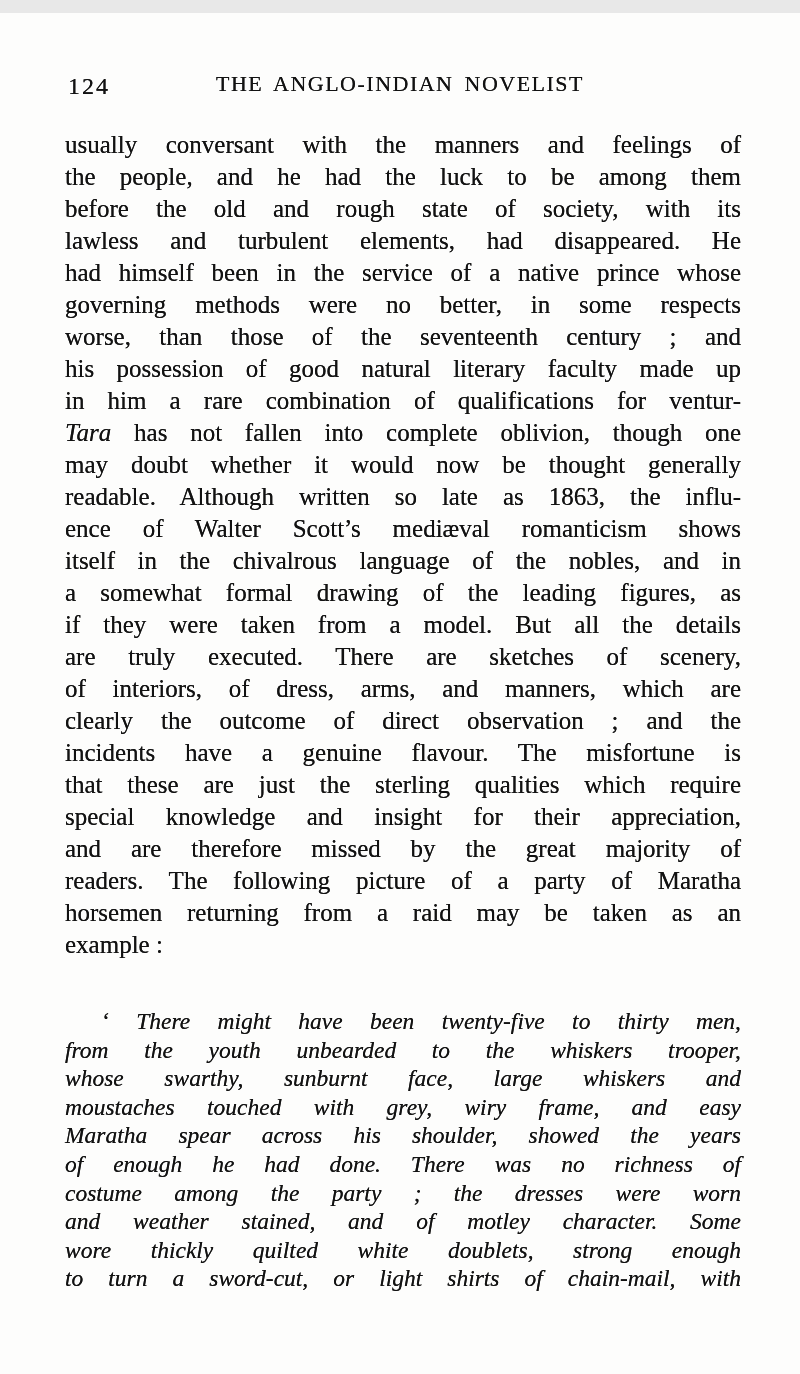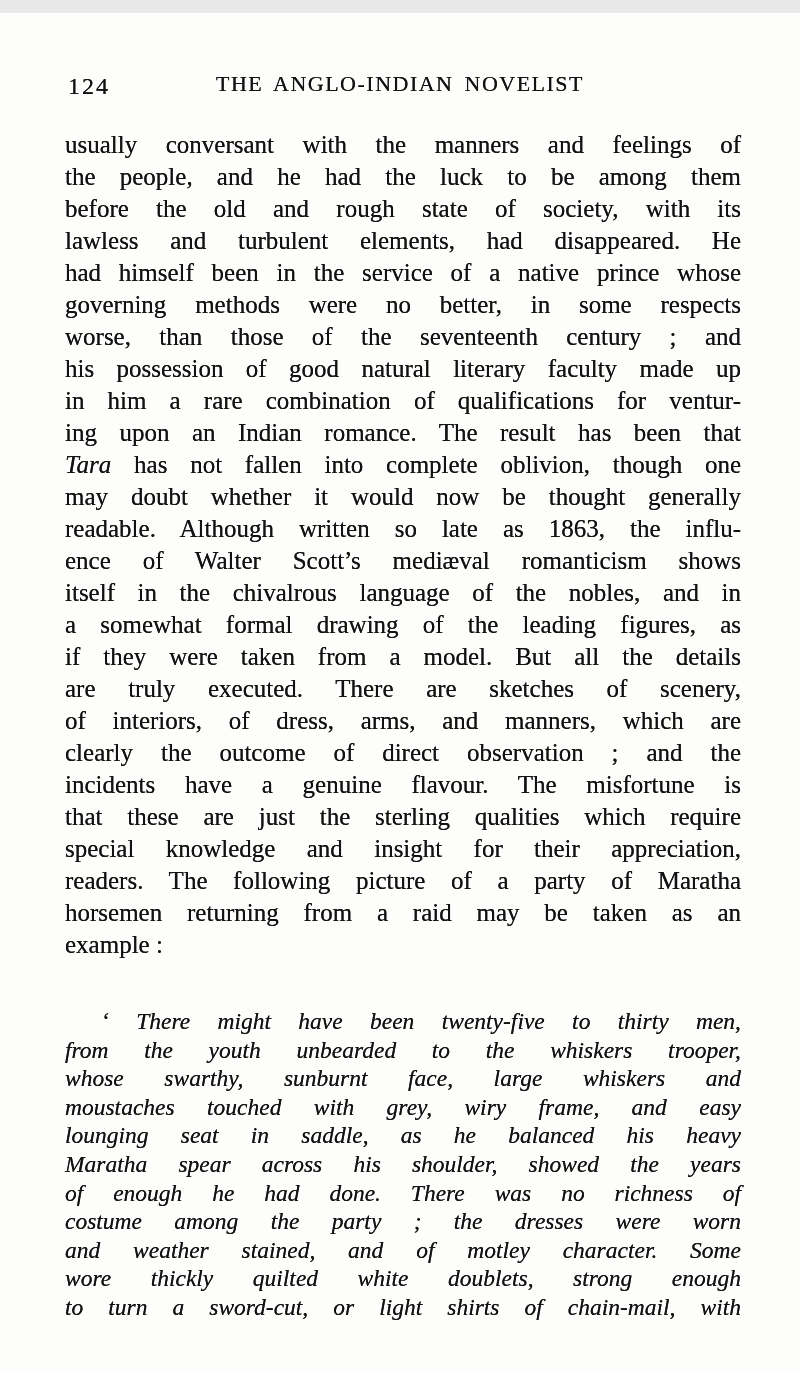--- a/index.html
+++ b/index.html
@@ -88,45 +88,44 @@
   <div class="text-block body-paragraph para-end-left">
       <div class="text-line">usually conversant with the manners and feelings of</div>
       <div class="text-line">the people, and he had the luck to be among them</div>
       <div class="text-line">before the old and rough state of society, with its</div>
       <div class="text-line">lawless and turbulent elements, had disappeared.  He</div>
       <div class="text-line">had himself been in the service of a native prince whose</div>
       <div class="text-line">governing methods were no better, in some respects</div>
       <div class="text-line">worse, than those of the seventeenth century ; and</div>
       <div class="text-line">his possession of good natural literary faculty made up</div>
       <div class="text-line">in him a rare combination of qualifications for ventur-</div>
-      <div class="text-line">ing upon an Indian romance.  The result has been that</div>
       <div class="text-line"><i>Tara</i> has not fallen into complete oblivion, though one</div>
       <div class="text-line">may doubt whether it would now be thought generally</div>
       <div class="text-line">readable.  Although written so late as 1863, the influ-</div>
       <div class="text-line">ence of Walter Scott’s mediæval romanticism shows</div>
       <div class="text-line">itself in the chivalrous language of the nobles, and in</div>
       <div class="text-line">a somewhat formal drawing of the leading figures, as</div>
       <div class="text-line">if they were taken from a model.  But all the details</div>
       <div class="text-line">are truly executed.  There are sketches of scenery,</div>
       <div class="text-line">of interiors, of dress, arms, and manners, which are</div>
       <div class="text-line">clearly the outcome of direct observation ; and the</div>
       <div class="text-line">incidents have a genuine flavour.  The misfortune is</div>
       <div class="text-line">that these are just the sterling qualities which require</div>
       <div class="text-line">special knowledge and insight for their appreciation,</div>
+      <div class="text-line">and are therefore missed by the great majority of</div>
       <div class="text-line">readers.  The following picture of a party of Maratha</div>
       <div class="text-line">horsemen returning from a raid may be taken as an</div>
       <div class="text-line">example :</div>
     </div>
 
   <div class="text-block quote-paragraph">
       <div class="text-line">‘ There might have been twenty-five to thirty men,</div>
       <div class="text-line">from the youth unbearded to the whiskers trooper,</div>
       <div class="text-line">whose swarthy, sunburnt face, large whiskers and</div>
       <div class="text-line">moustaches touched with grey, wiry frame, and easy</div>
-      <div class="text-line">lounging seat in saddle, as he balanced his heavy</div>
       <div class="text-line">Maratha spear across his shoulder, showed the years</div>
       <div class="text-line">of enough he had done.  There was no richness of</div>
       <div class="text-line">costume among the party ;  the dresses were worn</div>
       <div class="text-line">and weather stained, and of motley character.  Some</div>
       <div class="text-line">wore thickly quilted white doublets, strong enough</div>
       <div class="text-line">to turn a sword-cut, or light shirts of chain-mail, with</div>
     </div>
 
 </div>
 

